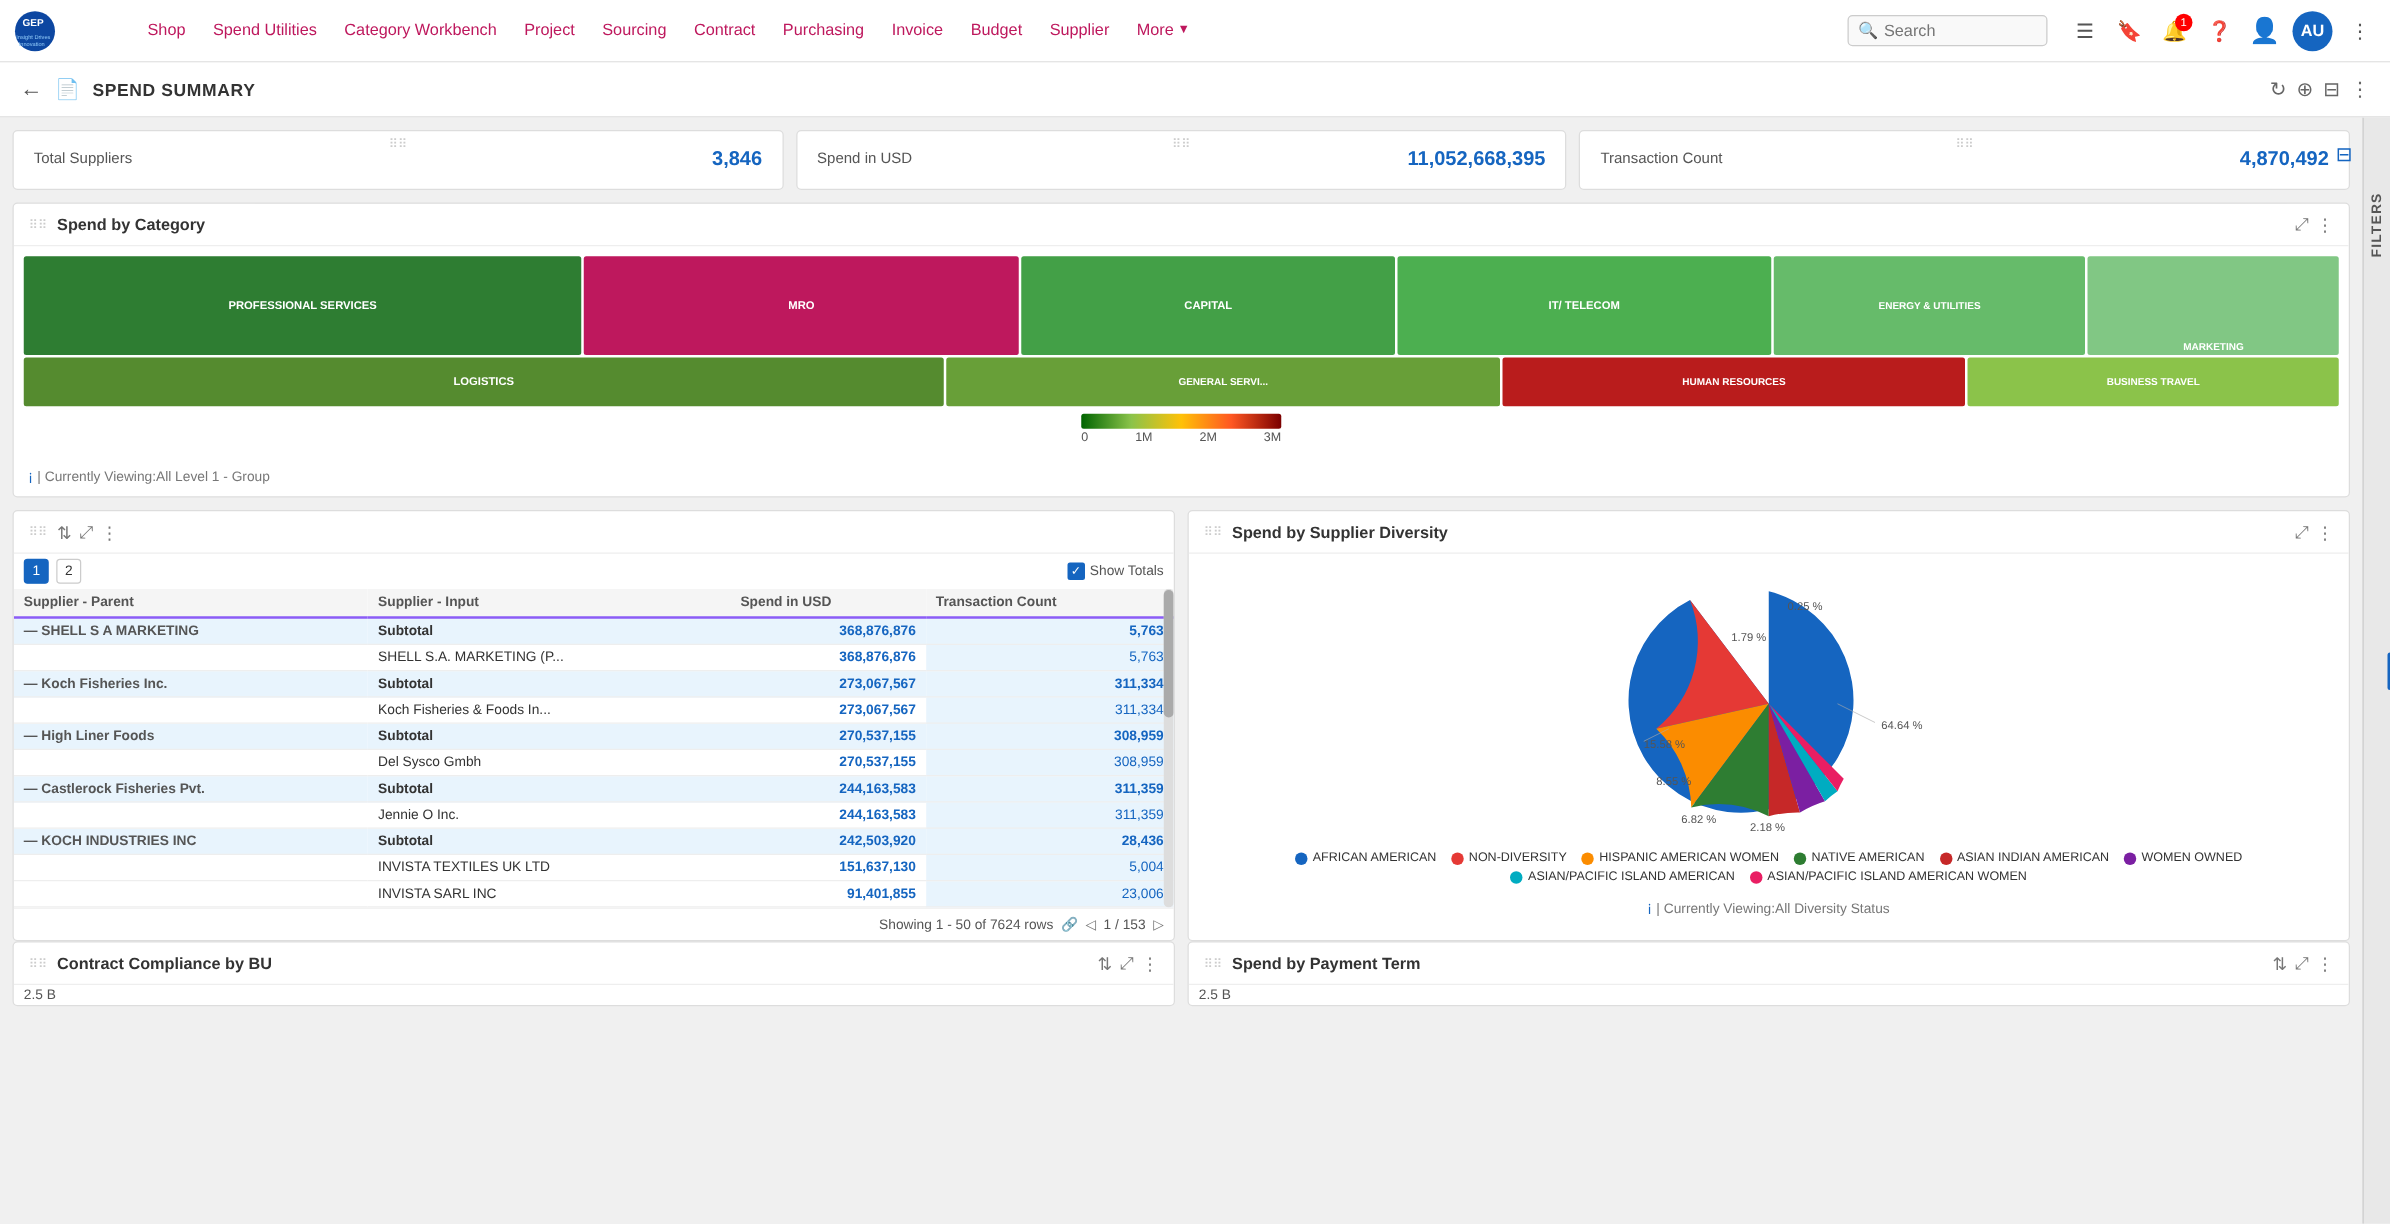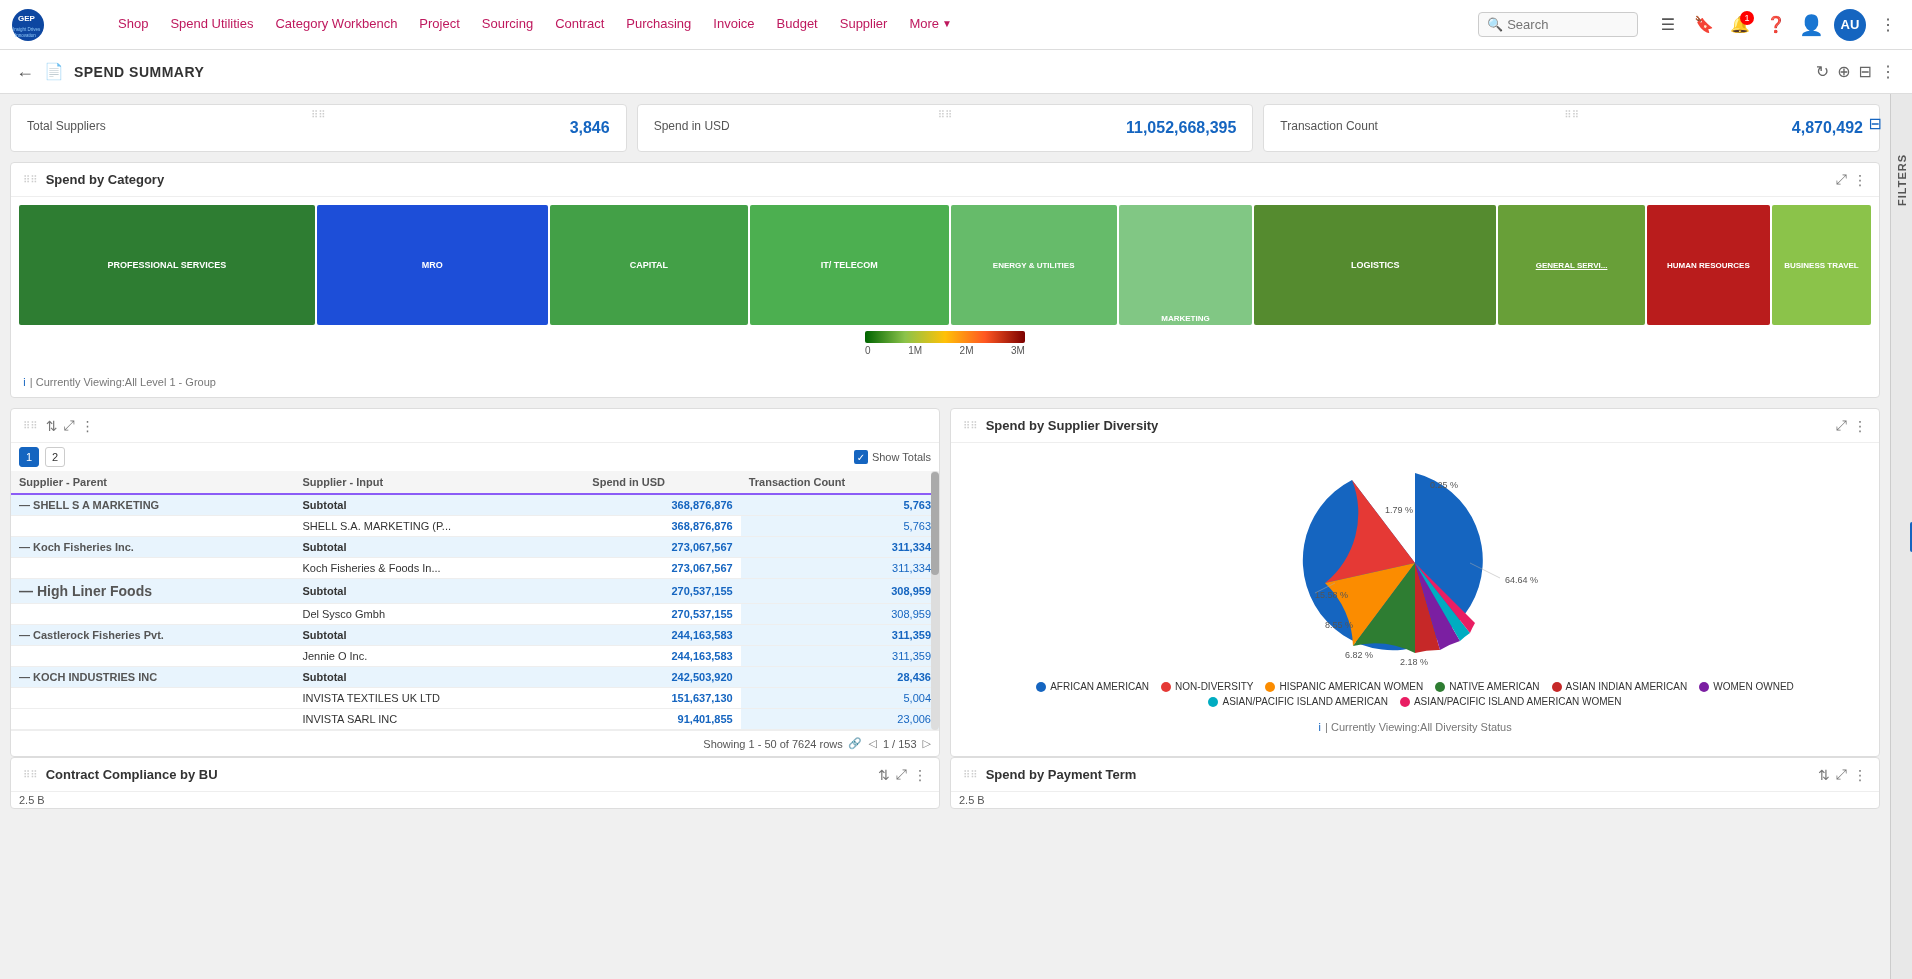--- a/index.html
+++ b/index.html
@@ -57,21 +57,21 @@
     .section-header { display: flex; align-items: center; padding: 8px 12px; border-bottom: 1px solid #eee; }
     .section-drag { color: #ccc; font-size: 10px; cursor: grab; margin-right: 8px; }
     .section-title { font-size: 13px; font-weight: bold; color: #333; flex: 1; }
     .section-actions { display: flex; gap: 6px; align-items: center; }
     .section-btn { cursor: pointer; color: #777; font-size: 14px; }
 
     
     .treemap-container { padding: 8px; }
     .treemap { display: flex; height: 120px; gap: 2px; }
     .treemap-big { background: #7B0000; display: flex; align-items: center; justify-content: center; color: #fff; font-size: 13px; font-weight: bold; letter-spacing: 1px; border-radius: 2px; }
-    .treemap-right { display: flex; flex-direction: row; gap: 2px; flex: 1; }
+    .treemap-right { display: flex; flex-direction: column; gap: 2px; flex: 1; }
     .treemap-right-top { display: flex; gap: 2px; flex: 2; }
     .treemap-right-bottom { display: flex; gap: 2px; flex: 1; }
     .treemap-cell { display: flex; align-items: center; justify-content: center; color: #fff; font-size: 9px; font-weight: bold; text-align: center; border-radius: 2px; padding: 2px; cursor: pointer; }
     .legend-bar { display: flex; align-items: center; justify-content: center; gap: 20px; padding: 6px 0; }
     .legend-gradient { width: 160px; height: 12px; background: linear-gradient(to right, #006400, #8BC34A, #FFC107, #FF5722, #7B0000); border-radius: 2px; }
     .legend-labels { display: flex; justify-content: space-between; width: 160px; font-size: 10px; color: #555; }
     .viewing-info { padding: 4px 12px 8px; font-size: 11px; color: #777; display: flex; align-items: center; gap: 4px; }
 
     
     .bottom-row { display: flex; gap: 10px; }
@@ -195,41 +195,41 @@
       </div>
       <div class="treemap-container">
         <div class="treemap">
 
 
           <div class="treemap-right">
             <div class="treemap-right-top">
               <div class="treemap-cell" style="flex:9; background:#2E7D32;">
                 <span>PROFESSIONAL SERVICES</span>
               </div>
-              <div class="treemap-cell" style="flex:7; background:#1d4ed8;text-align:right;">
+              <div class="treemap-cell" style="flex:7; background:#be185d;text-align:right;">
                 <span>MRO</span>
               </div>
               <div class="treemap-cell" style="flex:6; background:#43A047;">
                 <span>CAPITAL</span>
               </div>
               <div class="treemap-cell" style="flex:6; background:#4CAF50;">
                 <span>IT/ TELECOM</span>
               </div>
               <div class="treemap-cell" style="flex:5; background:#66BB6A; font-size:8px;">
                 <span>ENERGY &amp; UTILITIES</span>
               </div>
               <div class="treemap-cell" style="flex:4; background:#81C784; font-size:8px;align-items:flex-end;">
                 <span>MARKETING</span>
               </div>
             </div>
             <div class="treemap-right-bottom">
               <div class="treemap-cell" style="flex:10; background:#558B2F;">
                 <span>LOGISTICS</span>
               </div>
-              <div class="treemap-cell" style="flex:6; background:#689F38; font-size:8px;text-decoration:underline;">
+              <div class="treemap-cell" style="flex:6; background:#689F38; font-size:8px;">
                 <span>GENERAL SERVI...</span>
               </div>
               <div class="treemap-cell" style="flex:5; background:#b91c1c; font-size:8px;">
                 <span>HUMAN RESOURCES</span>
               </div>
               <div class="treemap-cell" style="flex:4; background:#8BC34A; font-size:8px;">
                 <span>BUSINESS TRAVEL</span>
               </div>
             </div>
           </div>
@@ -301,21 +301,21 @@
     <td class="td-right td-blue">273,067,567</td>
     <td class="td-right" style="background:#e8f4fd; color:#1565C0;">311,334</td>
   </tr>
                 <tr>
     <td style="color:#555; font-size:11px;"></td>
     <td>Koch Fisheries &amp; Foods In...</td>
     <td class="td-right td-blue">273,067,567</td>
     <td class="td-right" style="background:#e8f4fd; color:#1565C0;">311,334</td>
   </tr>
                 <tr class="subtotal-row">
-    <td style="color:#555; font-size:14px;">— High Liner Foods</td>
+    <td style="color:#555; font-size:11px;">— High Liner Foods</td>
     <td>Subtotal</td>
     <td class="td-right td-blue">270,537,155</td>
     <td class="td-right" style="background:#e8f4fd; color:#1565C0;">308,959</td>
   </tr>
                 <tr>
     <td style="color:#555; font-size:11px;"></td>
     <td>Del Sysco Gmbh</td>
     <td class="td-right td-blue">270,537,155</td>
     <td class="td-right" style="background:#e8f4fd; color:#1565C0;">308,959</td>
   </tr>

